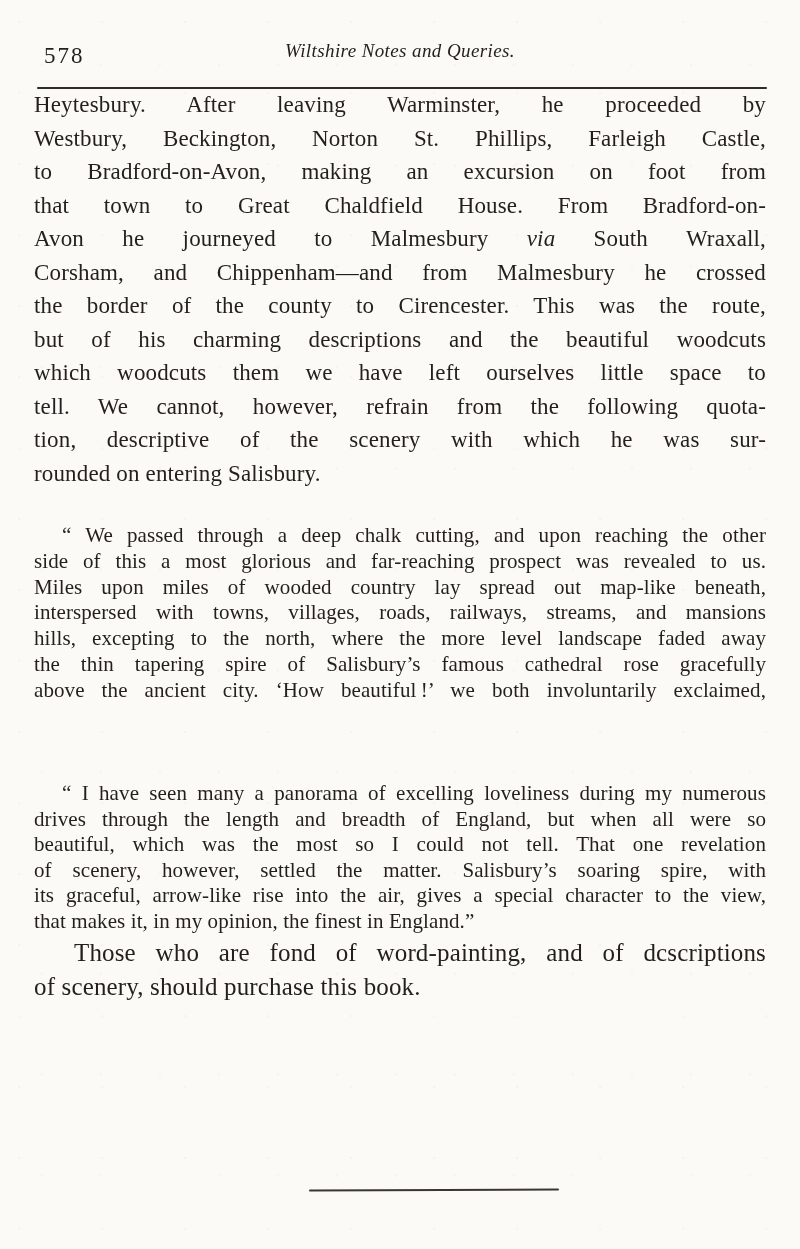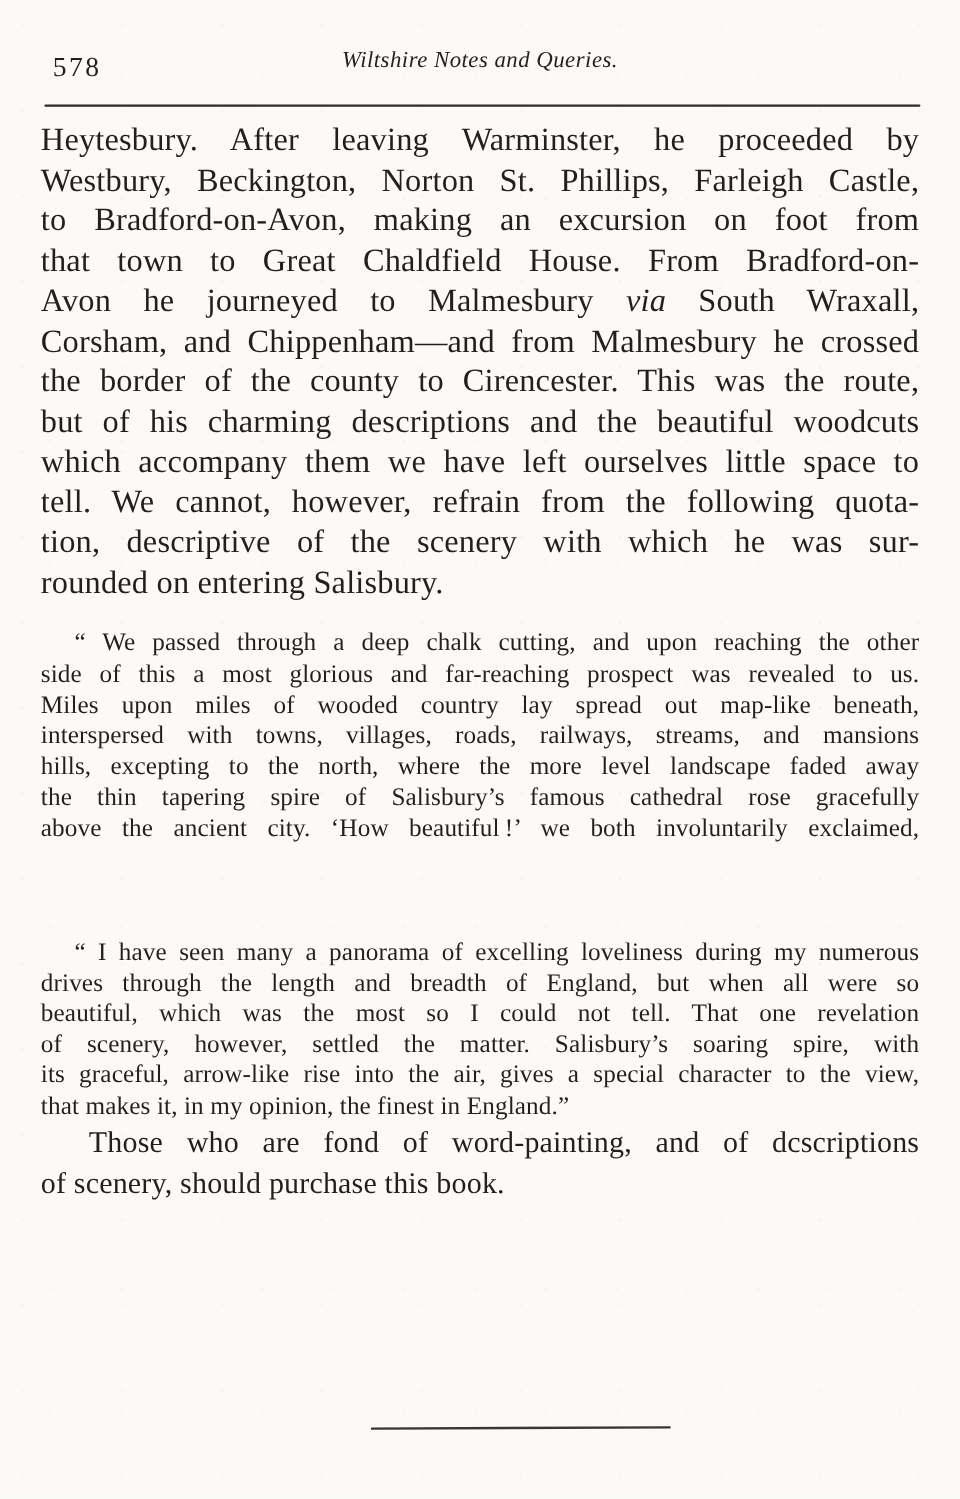--- a/index.html
+++ b/index.html
@@ -25,21 +25,21 @@
     font-style:italic;
     font-size:19px;
     letter-spacing:.4px;
   }
   .hrule{
     position:absolute;left:37px;top:87px;
     width:730px;height:2px;
     background:#2e2b28;border-radius:1px;
   }
   .col{position:absolute;left:34px;width:732px;}
-  .p1{top:100px;font-size:27px;line-height:33.5px;letter-spacing:.15px;}
+  .p1{top:88px;font-size:23px;line-height:33.5px;letter-spacing:.15px;}
   .q1{top:523px;}
   .q2{top:781px;}
   .quote{font-size:21px;line-height:25.8px;letter-spacing:.1px;}
   .q2{line-height:25.5px;}
   .p2{top:936px;font-size:25px;line-height:33.5px;letter-spacing:.15px;}
   .line{text-align:justify;text-align-last:justify;white-space:normal;}
   .line.last{text-align-last:left;}
   .indent-q{text-indent:28px;}
   .indent-p{text-indent:40px;}
   .line em{font-style:italic;}
@@ -61,21 +61,21 @@
 
   <div class="col p1">
     <div class="line">Heytesbury.  After leaving Warminster, he proceeded by</div>
     <div class="line">Westbury, Beckington, Norton St. Phillips, Farleigh Castle,</div>
     <div class="line">to Bradford-on-Avon, making an excursion on foot from</div>
     <div class="line">that town to Great Chaldfield House.  From Bradford-on-</div>
     <div class="line"><span>Avon he journeyed to Malmesbury </span><em>via</em><span> South Wraxall,</span></div>
     <div class="line">Corsham, and Chippenham—and from Malmesbury he crossed</div>
     <div class="line">the border of the county to Cirencester.  This was the route,</div>
     <div class="line">but of his charming descriptions and the beautiful woodcuts</div>
-    <div class="line">which accompany them we have left ourselves little space to</div>
+    <div class="line">which woodcuts them we have left ourselves little space to</div>
     <div class="line">tell.  We cannot, however, refrain from the following quota-</div>
     <div class="line">tion, descriptive of the scenery with which he was sur-</div>
     <div class="line last">rounded on entering Salisbury.</div>
   </div>
 
   <div class="col quote q1">
     <div class="line indent-q">“ We passed through a deep chalk cutting, and upon reaching the other</div>
     <div class="line">side of this a most glorious and far-reaching prospect was revealed to us.</div>
     <div class="line">Miles upon miles of wooded country lay spread out map-like beneath,</div>
     <div class="line">interspersed with towns, villages, roads, railways, streams, and mansions</div>

